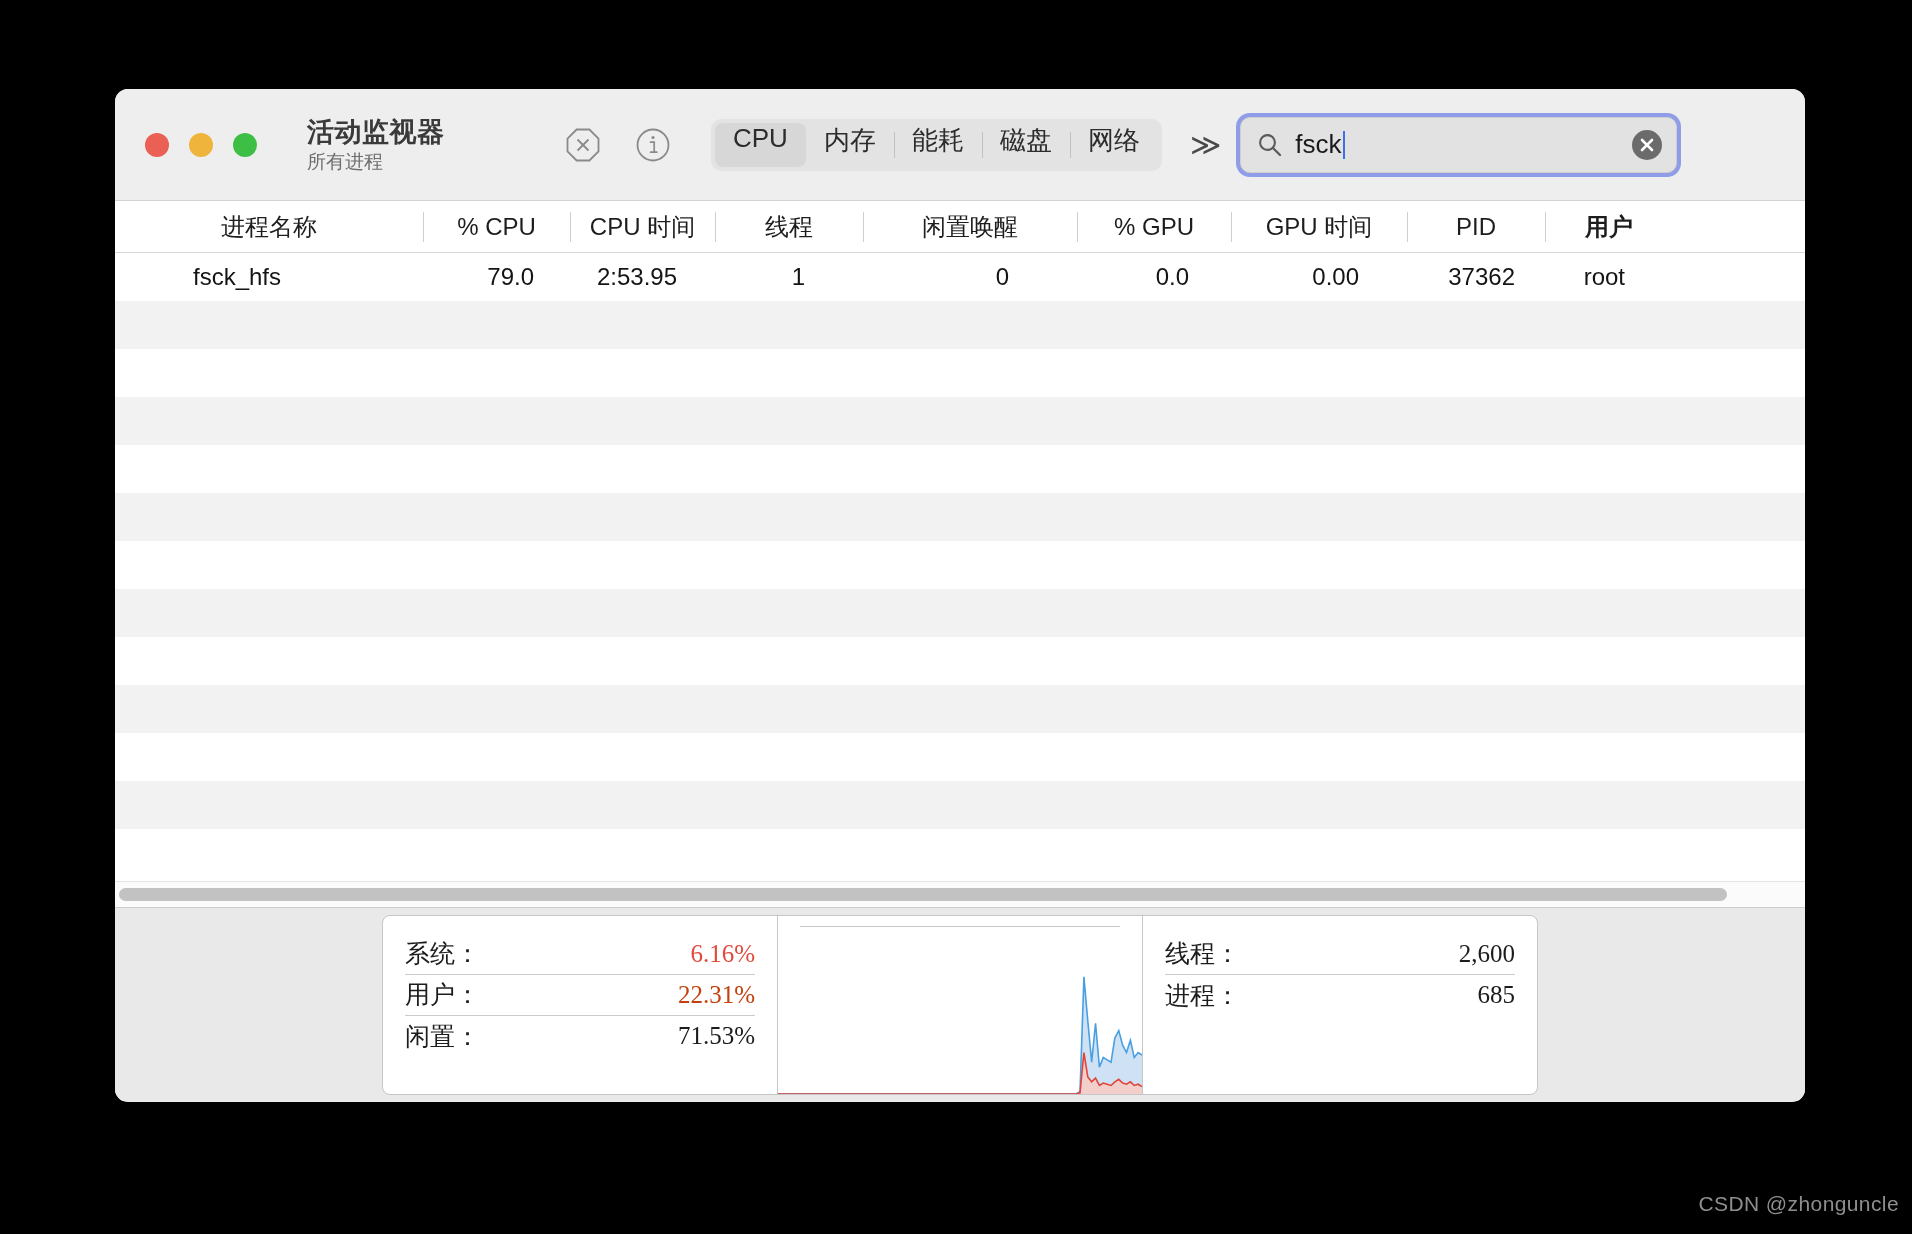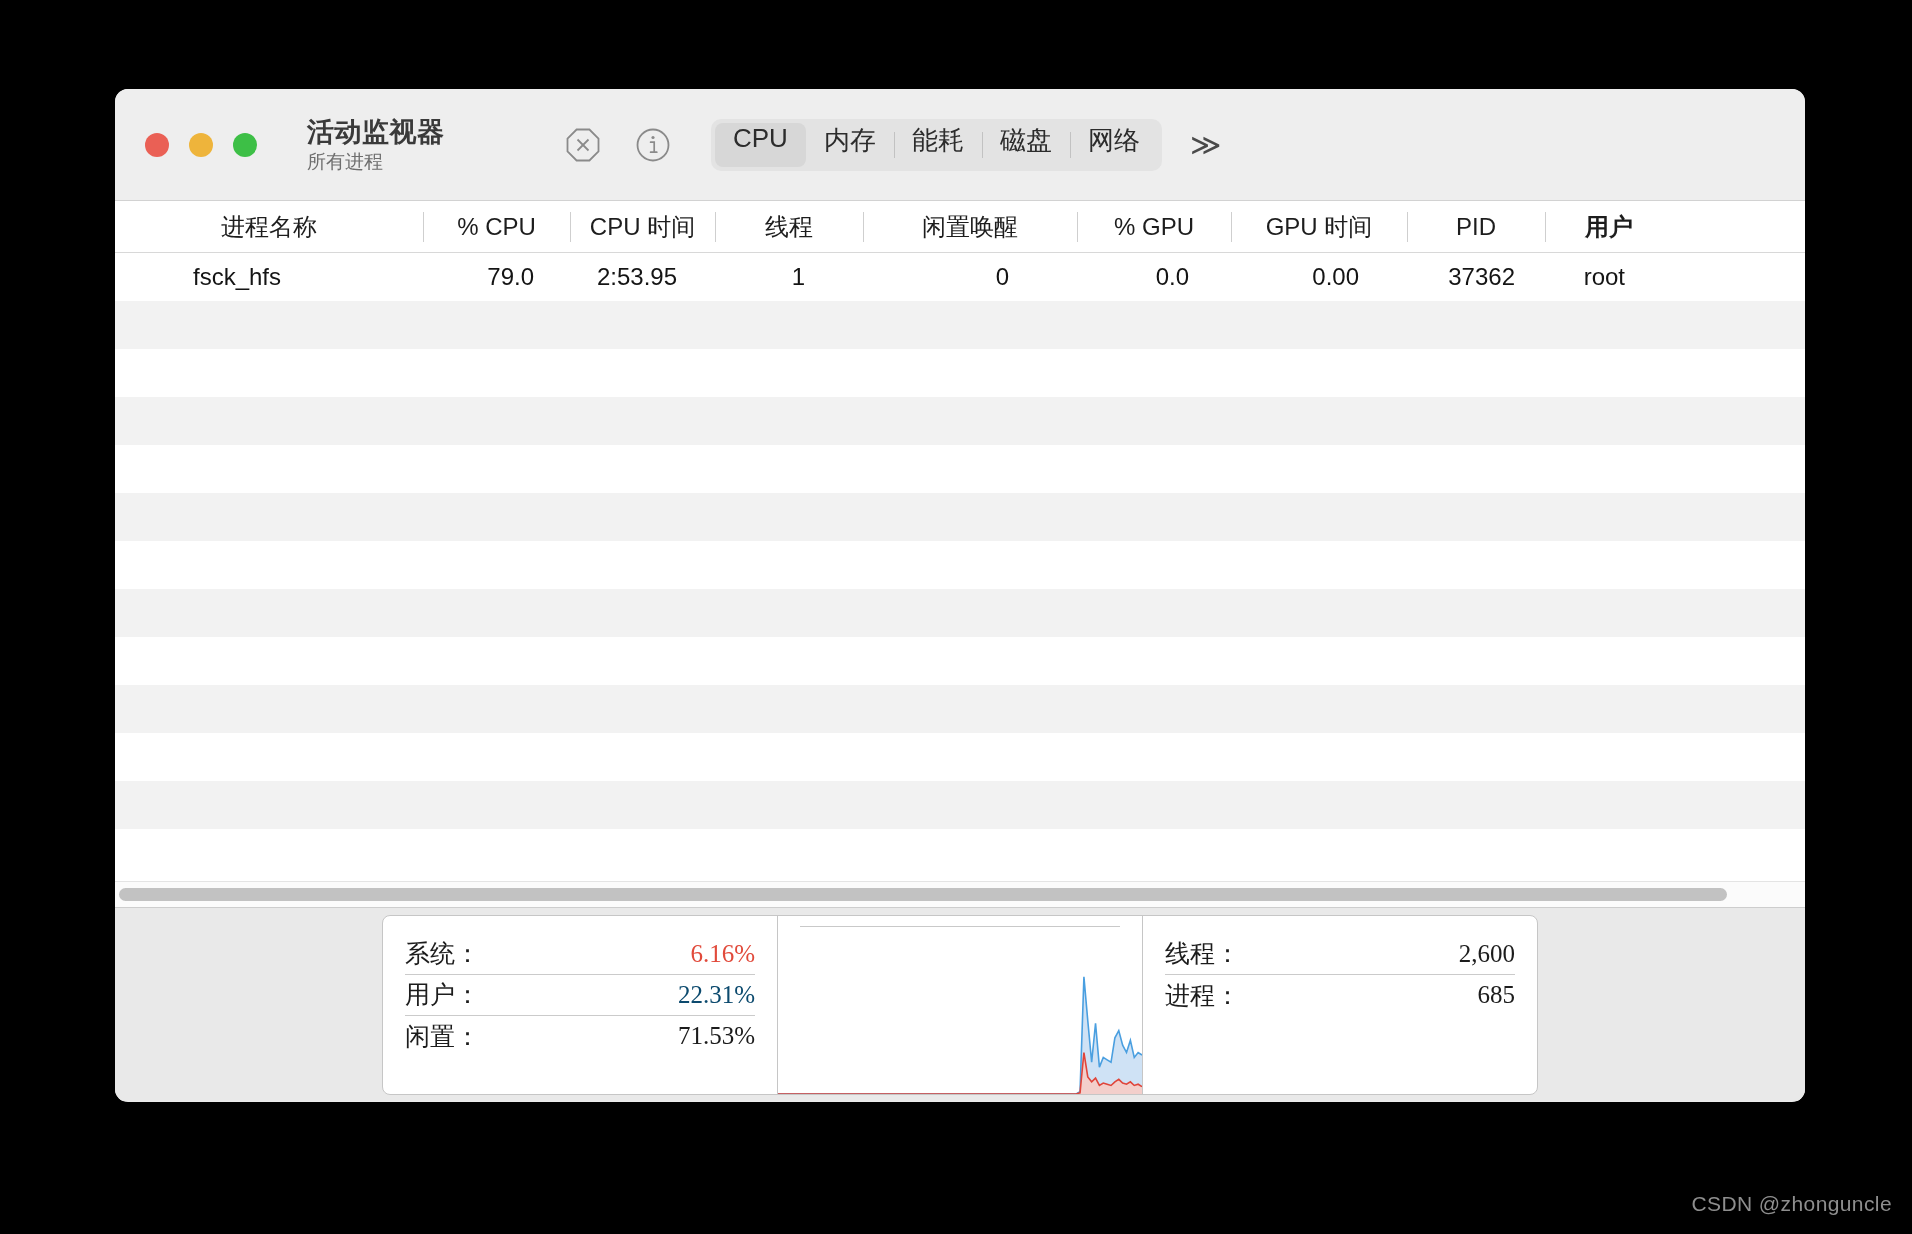--- a/index.html
+++ b/index.html
@@ -208,41 +208,41 @@
   .stat-line {
     display: flex; align-items: center; justify-content: space-between;
     height: 41px;
     border-bottom: 1px solid #cbcbcb;
     font-size: 25px;
   }
   .stat-line:last-child { border-bottom: none; }
   .stat-label { color: #1c1c1c; }
   .stat-value { color: #1c1c1c; }
   .stat-value.sys  { color: #e14a3b; }
-  .stat-value.user { color: #0c4a6e; }
+  .stat-value.user { color: #c2410c; }
 
   .chart-title {
     text-align: center;
     font-size: 21px; font-weight: bold; color: #5b5b5b;
     padding-top: 14px; letter-spacing: 1px;
   }
   .chart-rule {
     margin: 10px 22px 0 22px;
     height: 1px; background: #c9c9c9;
   }
   .chart-canvas {
     position: absolute; left: 0; right: 0; bottom: 0;
     height: 122px;
   }
   .chart-canvas svg { display: block; width: 100%; height: 100%; }
 
   
   .watermark {
     position: absolute;
-    right: 20px; bottom: 18px;
+    right: 13px; bottom: 18px;
     font-size: 21px; color: #8e8e8e;
     letter-spacing: 0.4px;
   }
 </style>
 </head>
 <body>
 
 <div class="screen">
 
   <div class="window">
@@ -290,20 +290,38 @@
         <div class="seg">
           <span>磁盘</span>
         </div>
         <div class="seg">
           <span>网络</span>
         </div>
       </div>
 
       <div class="overflow-chevron">≫</div>
 
+      <div class="search-wrap">
+        <span class="search-icon">
+          <svg viewBox="0 0 26 26" width="26" height="26">
+            <circle cx="10.5" cy="10.5" r="7.4" fill="none" stroke="#5b5b5b" stroke-width="2.1"></circle>
+            <line x1="16" y1="16" x2="23" y2="23" stroke="#5b5b5b" stroke-width="2.3" stroke-linecap="round"></line>
+          </svg>
+        </span>
+        <span class="search-text">
+          <span>fsck</span>
+            <span class="caret"></span>
+        </span>
+        <span class="clear-btn">
+          <svg viewBox="0 0 30 30" width="30" height="30">
+            <line x1="10" y1="10" x2="20" y2="20" stroke="#ffffff" stroke-width="2.6" stroke-linecap="round"></line>
+            <line x1="20" y1="10" x2="10" y2="20" stroke="#ffffff" stroke-width="2.6" stroke-linecap="round"></line>
+          </svg>
+        </span>
+      </div>
     </div>
 
     <div class="table-area">
 
       <div class="thead">
         <div class="th c-name">进程名称</div>
         <div class="th c-cpu">% CPU</div>
         <div class="th c-time">CPU 时间</div>
         <div class="th c-thr">线程</div>
         <div class="th c-idle">闲置唤醒</div>

